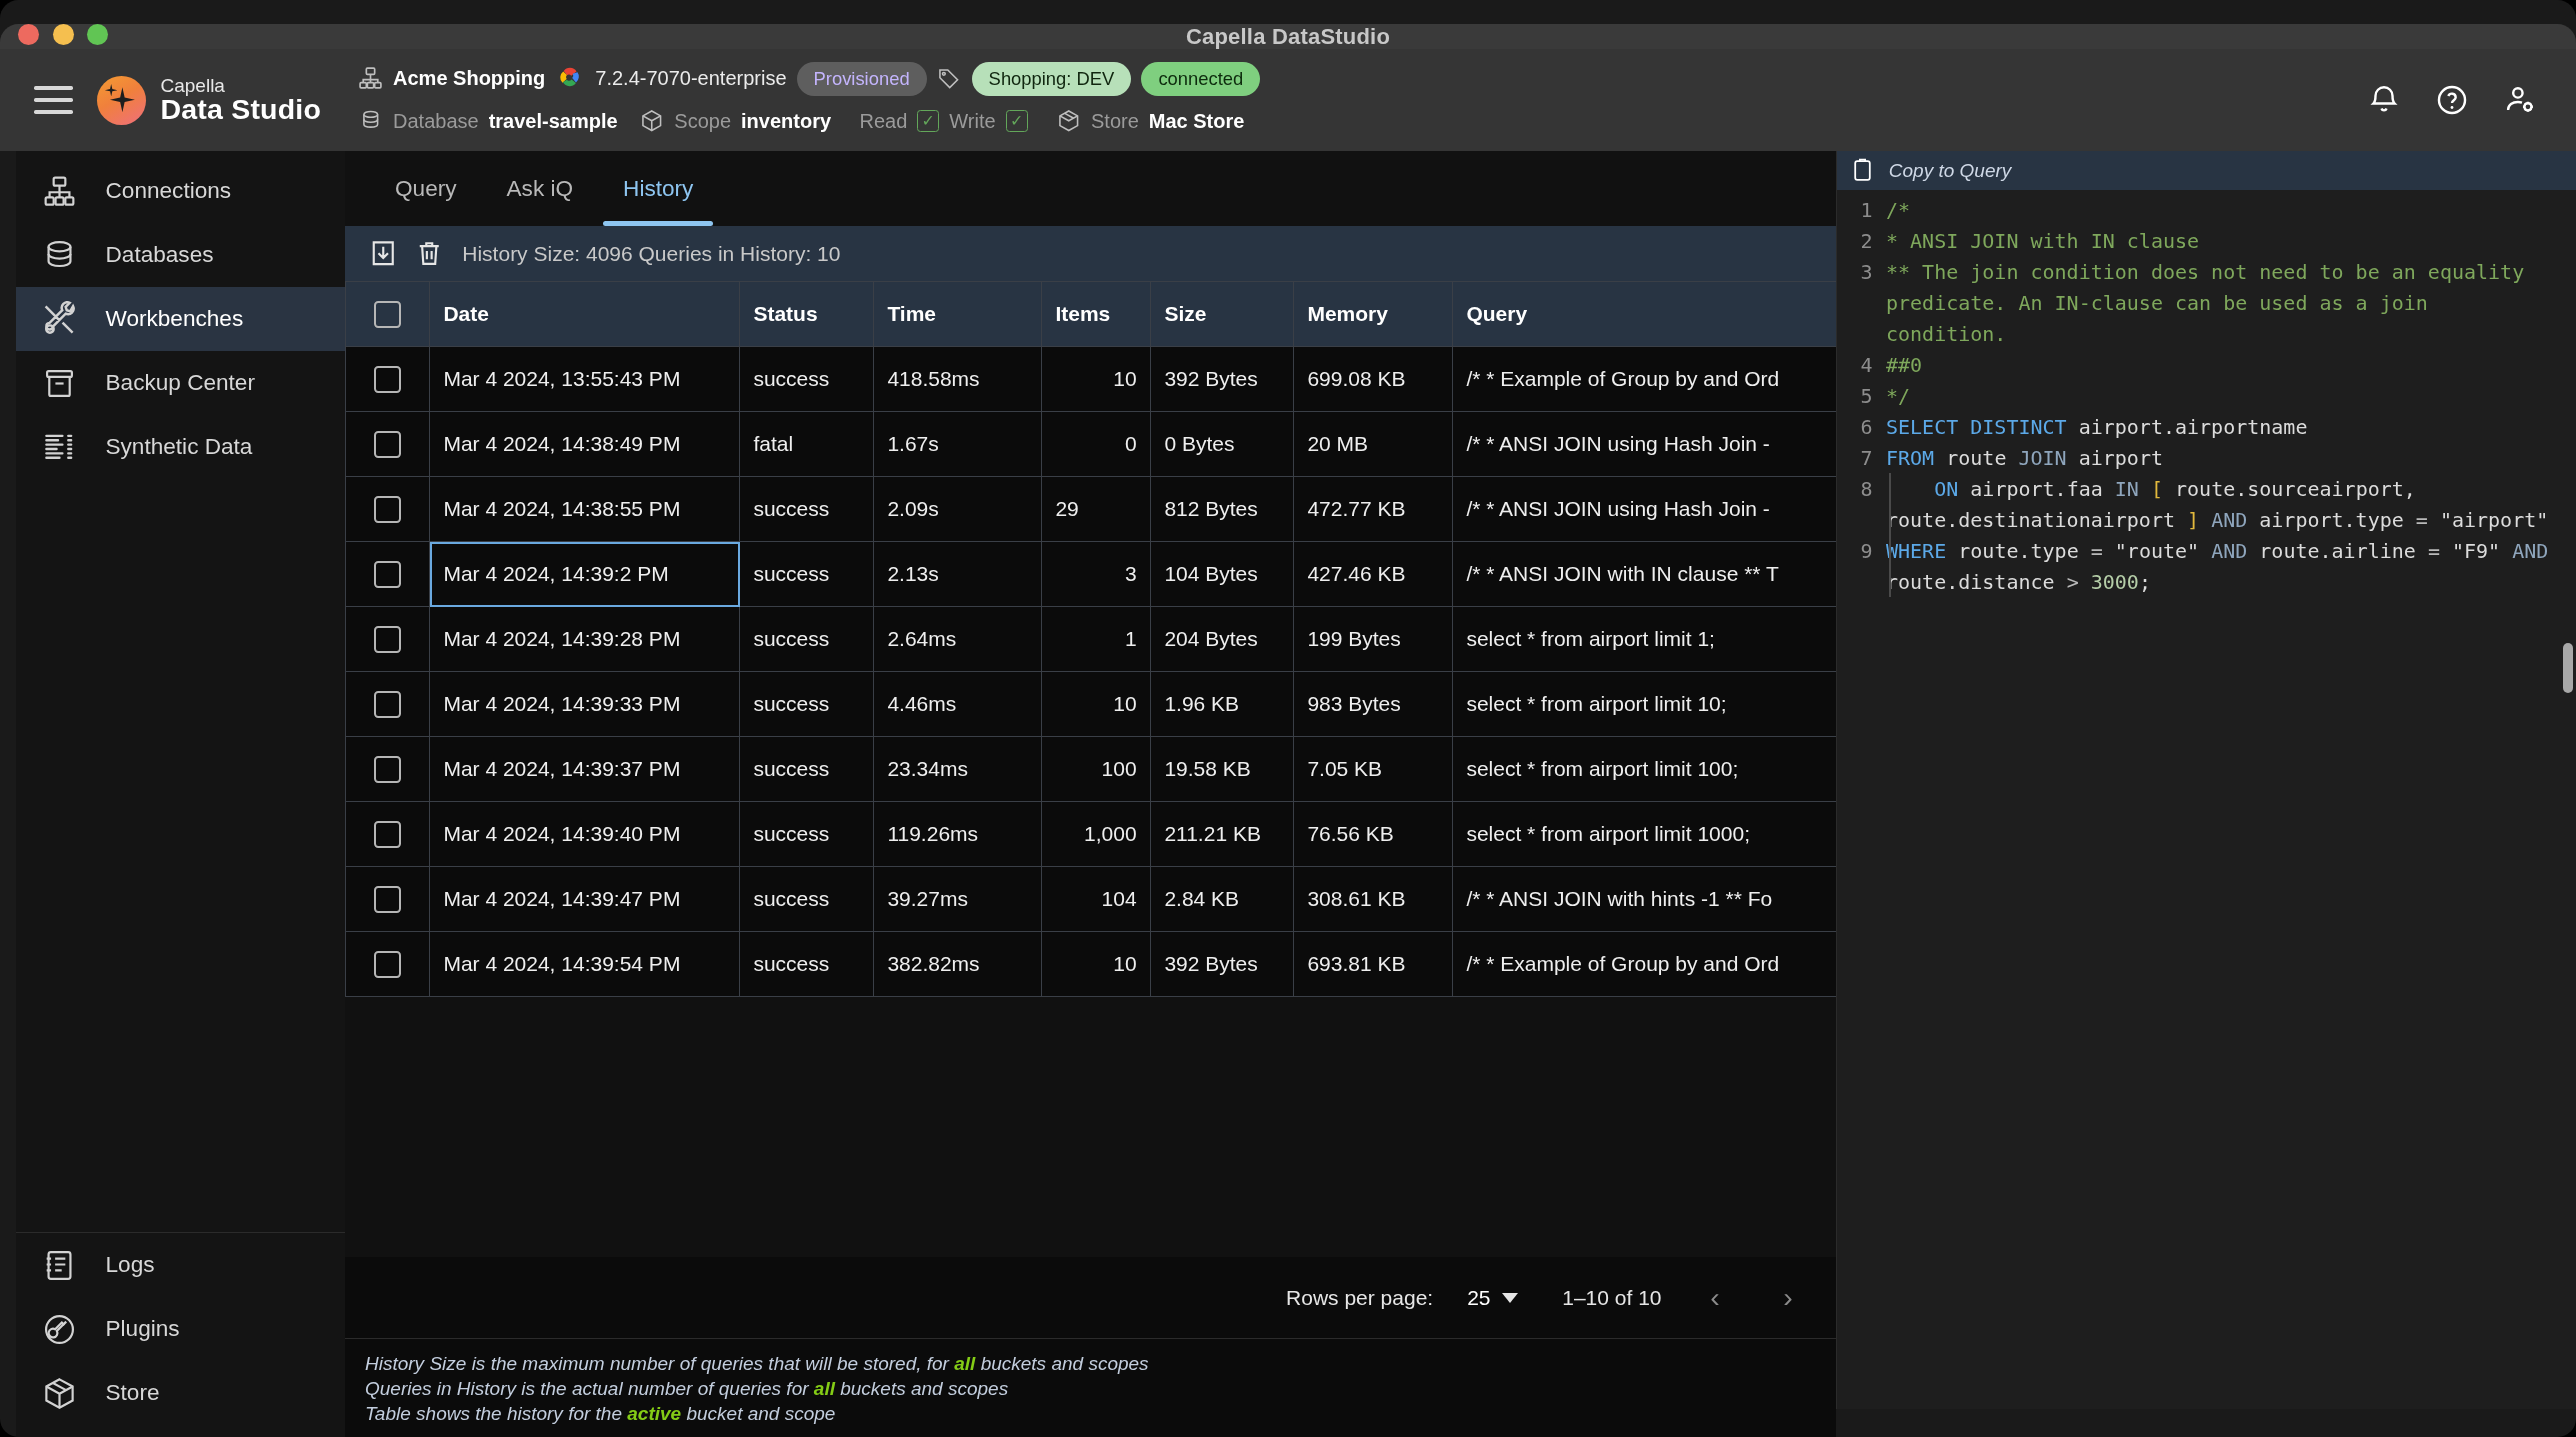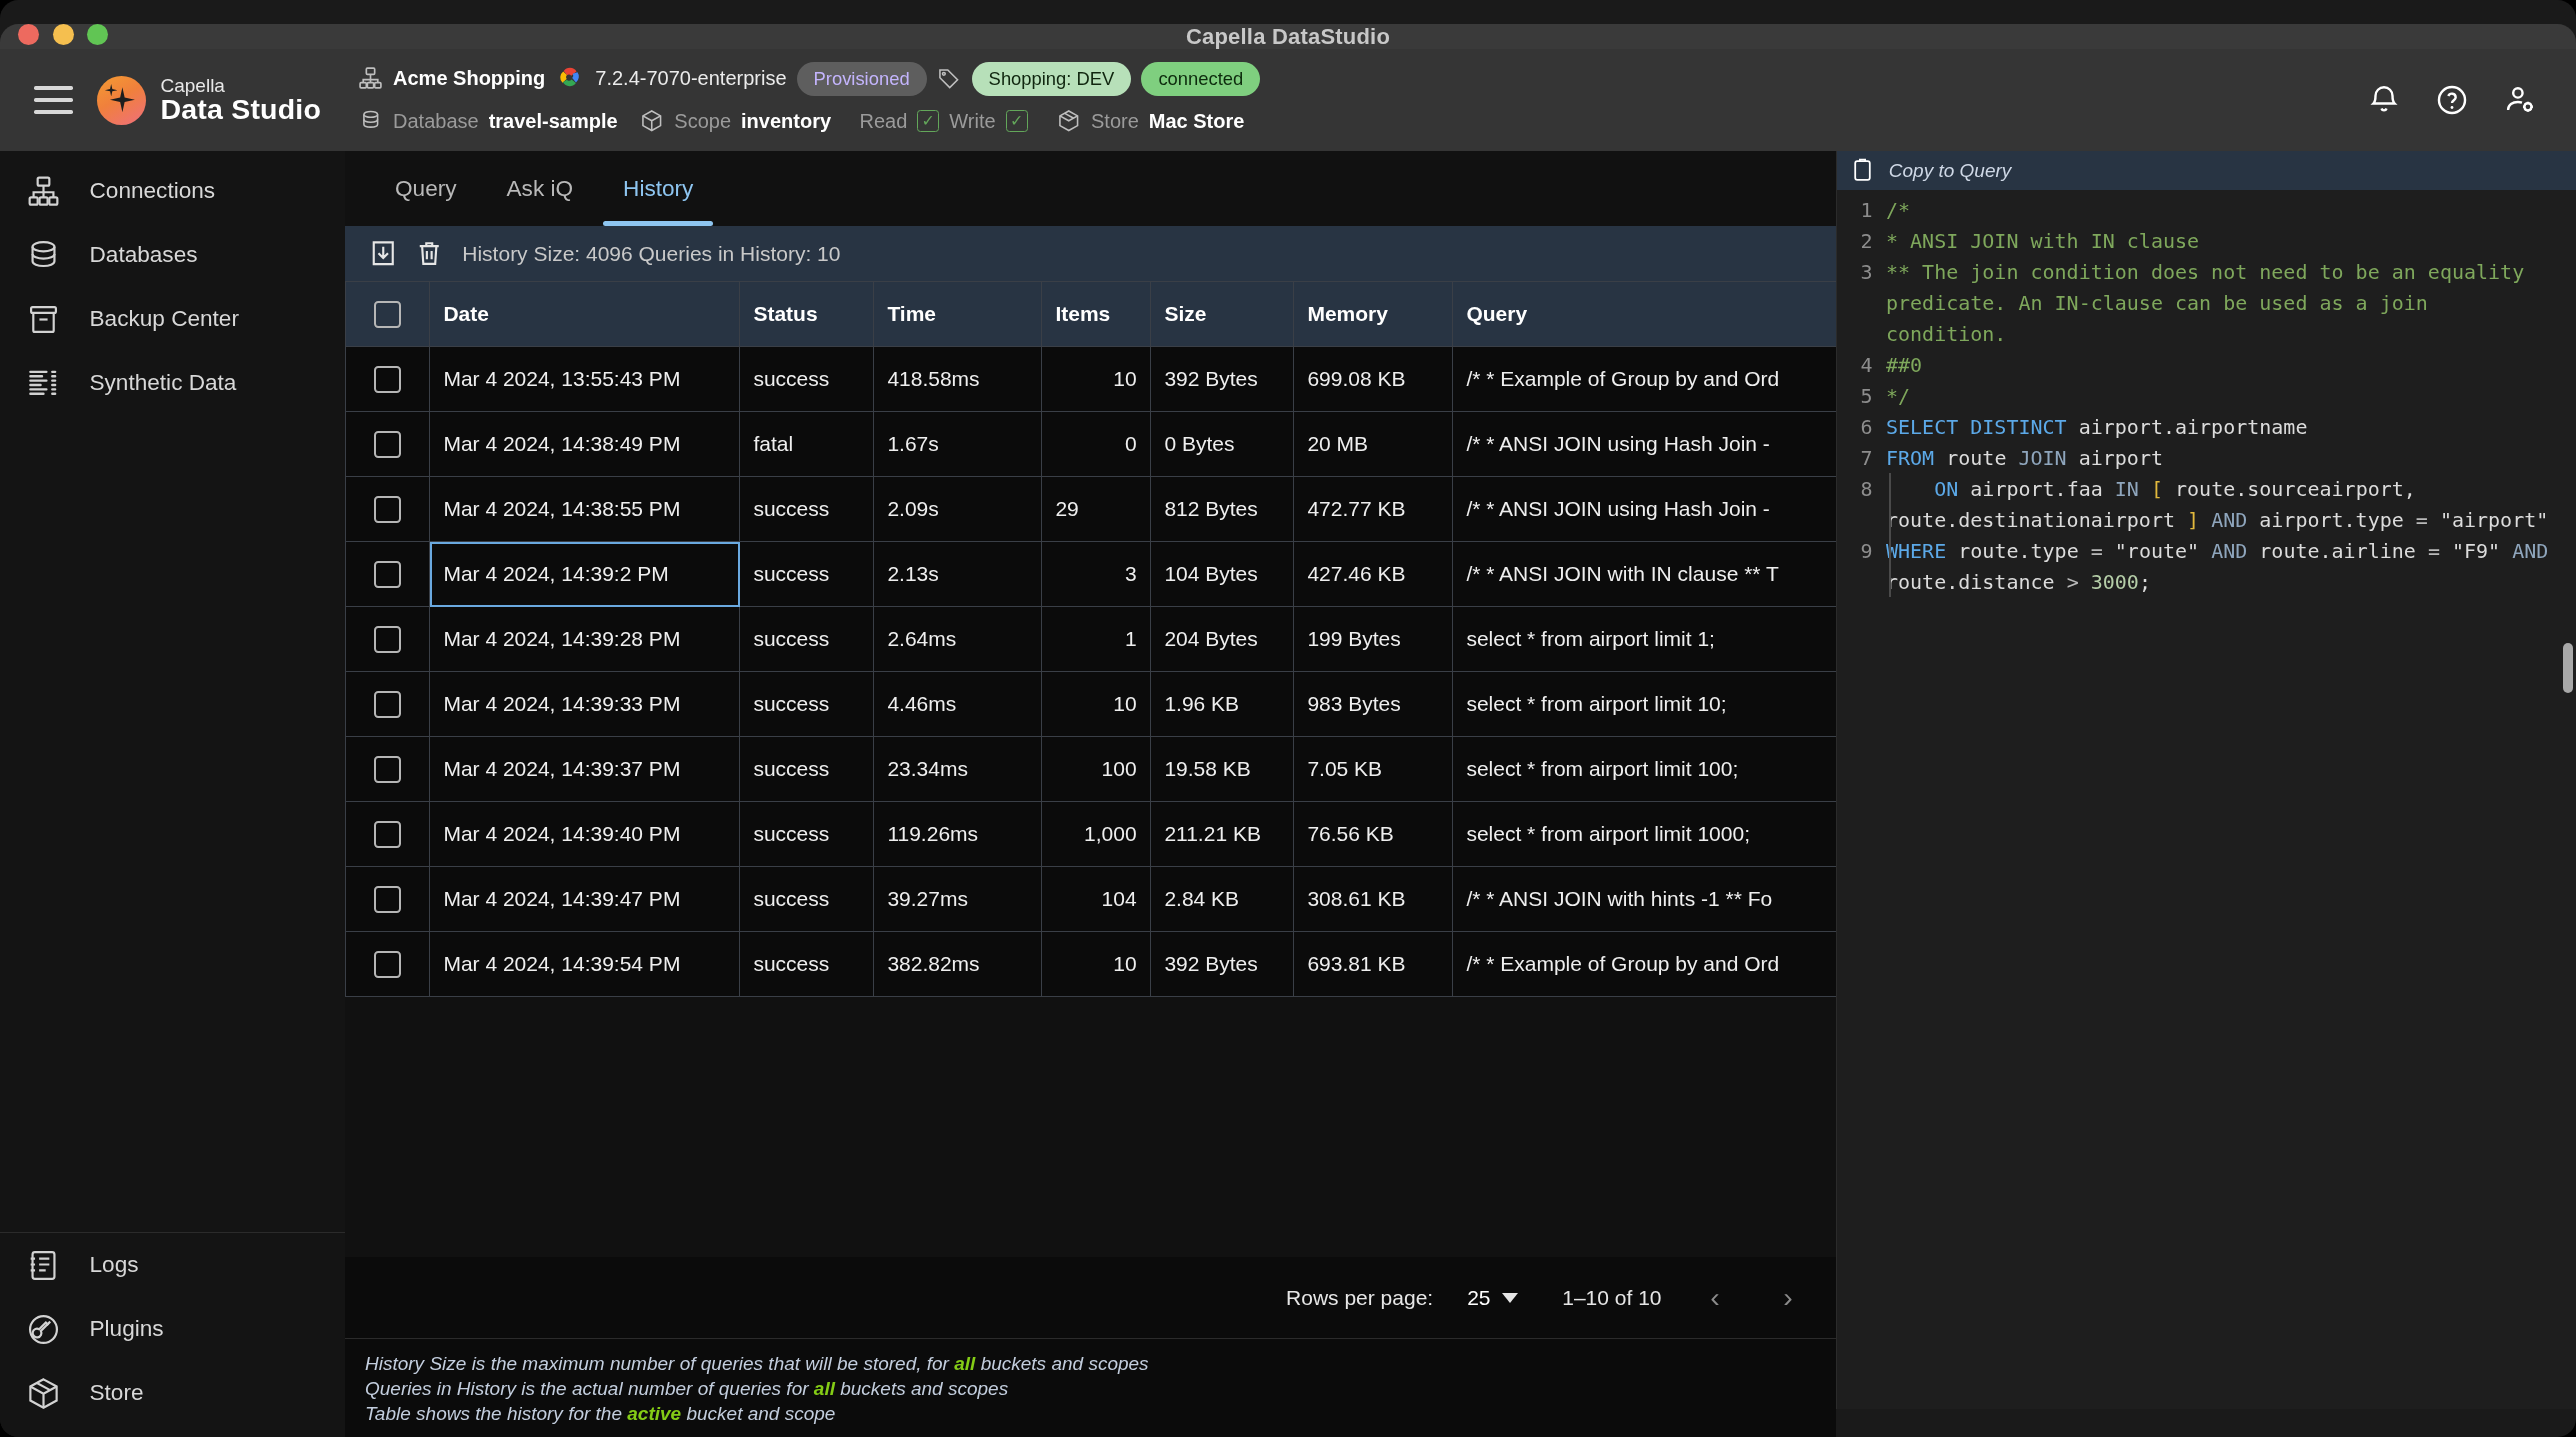--- a/index.html
+++ b/index.html
@@ -90,21 +90,21 @@
     color: #63a75a; font-size: 16px; line-height: 1;
   }
   .header-right {
     margin-left: auto; margin-right: 39px; display: flex; align-items: center; gap: 34px;
   }
   .hicon { width: 34px; height: 34px; color: #fff; cursor: pointer; }
   .hicon svg { display:block; width:100%; height:100%; }
 
   
   .sidebar {
-    position: absolute; top: 151px; left: 0; width: 358px; bottom: 0;
+    position: absolute; top: 151px; left: 16px; width: 358px; bottom: 0;
     background: #141414; border-right: 0.8px solid #2b2b2b;
     display: flex; flex-direction: column;
   }
   .side-top { padding-top: 8.4px; }
   .side-item {
     display: flex; align-items: center; height: 64px; padding-left: 23.5px; gap: 27px;
     cursor: pointer;
   }
   .side-item.active { background: #2a3442; }
   .side-ico { width: 39px; height: 39px; flex: none; color: #d2d2d2; display:flex; align-items:center; justify-content:center;}
@@ -371,20 +371,30 @@
         <span class="side-ico">
           <svg width="35" height="35" viewBox="0 0 24 24" fill="none" stroke="currentColor" stroke-width="1.5">
             <ellipse cx="12" cy="6" rx="7.5" ry="3.2"></ellipse>
               <path d="M4.5 6v5c0 1.8 3.4 3.2 7.5 3.2s7.5-1.4 7.5-3.2V6"></path>
             <path d="M4.5 11v5c0 1.8 3.4 3.2 7.5 3.2s7.5-1.4 7.5-3.2v-5"></path>
           </svg>
         </span>
         <span class="side-label">Databases</span>
       </div>
 
+      <div class="side-item active">
+        <span class="side-ico">
+          <svg width="37" height="37" viewBox="0 0 24 24" fill="none" stroke="currentColor" stroke-width="1.6">
+            <path d="M3 3.5l9 9M20.8 3.4a3.6 3.6 0 0 1-4.8 4.8L7.7 16.6a2.1 2.1 0 1 1-2.3-2.3l8.4-8.3a3.6 3.6 0 0 1 4.8-4.8l-2.6 2.6.7 2.2 2.2.7z"></path>
+            <circle cx="5.8" cy="18.2" r="2.4"></circle>
+              <path d="M14 14l6.5 6.5"></path>
+          </svg>
+        </span>
+        <span class="side-label" style="color:#fff">Workbenches</span>
+      </div>
 
 
       <div class="side-item">
         <span class="side-ico">
           <svg width="35" height="35" viewBox="0 0 24 24" fill="none" stroke="currentColor" stroke-width="1.5">
             <rect x="3.5" y="3.5" width="17" height="4" rx="1"></rect>
               <path d="M5 7.5v12a1 1 0 0 0 1 1h12a1 1 0 0 0 1-1v-12"></path>
             <path d="M9.2 12h5.6"></path>
           </svg>
         </span>

